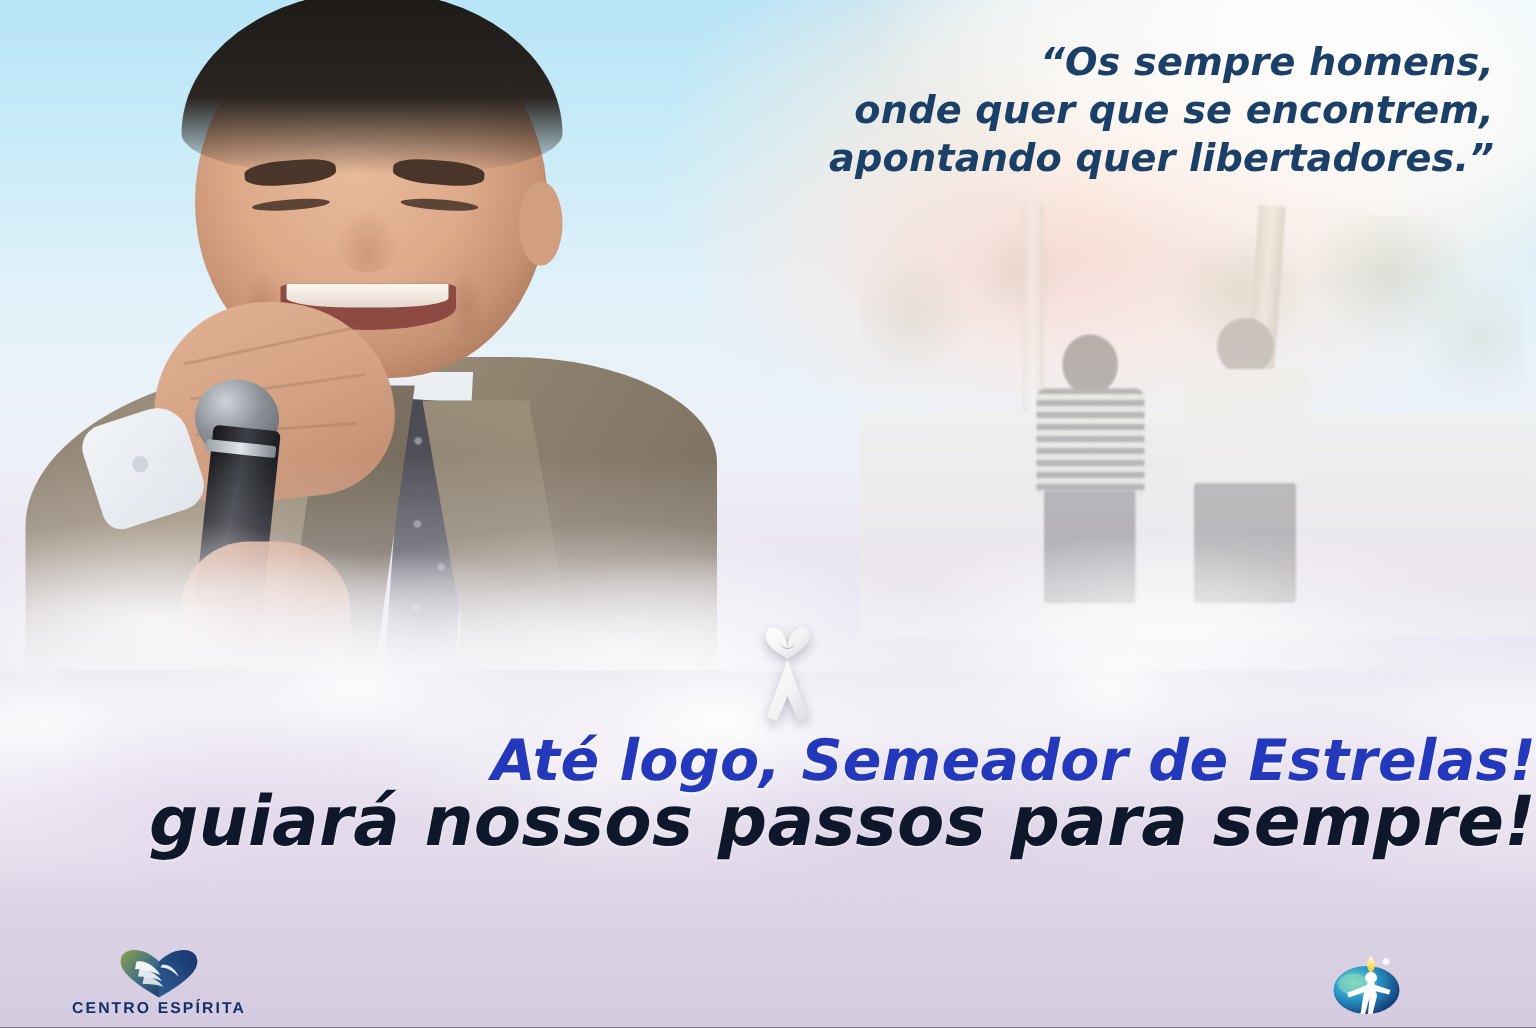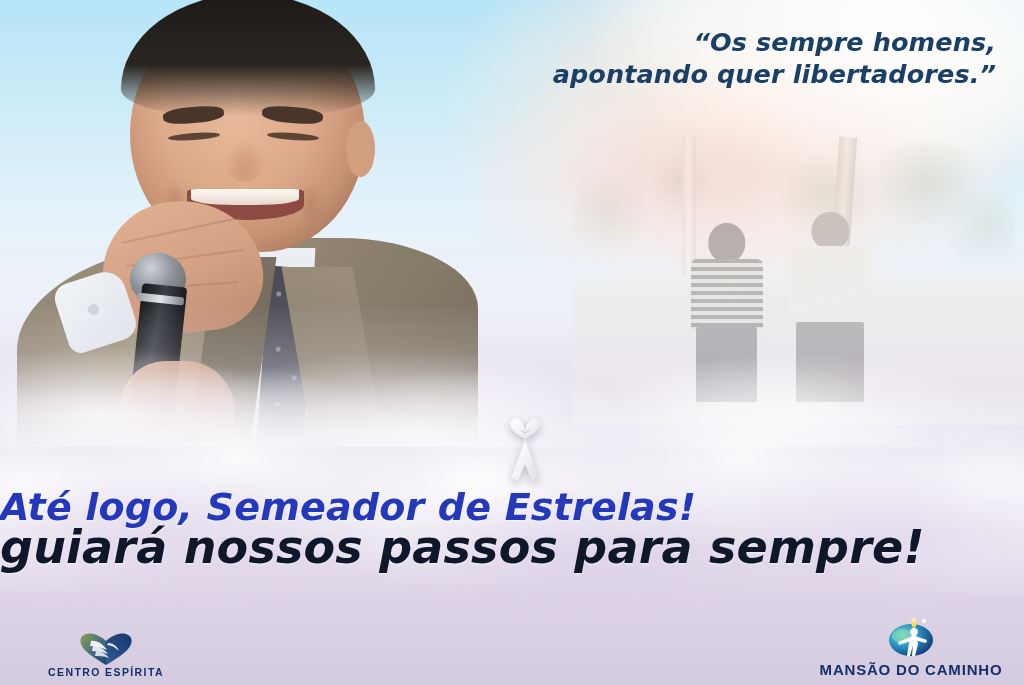--- a/index.html
+++ b/index.html
@@ -289,21 +289,21 @@
 
   
   .ribbon{
     position:absolute;left:487px;top:412px;width:76px;height:76px;
     filter:drop-shadow(0 3px 4px rgba(90,80,110,.35));
   }
 
   
   .headline{
     position:absolute;left:0;right:0;top:486px;
-    text-align:left;
+    text-align:right;
   }
   .headline div{
     font-family:"DejaVu Sans",sans-serif;
     font-weight:bold;
     font-style:italic;
     letter-spacing:.2px;
     white-space:nowrap;
   }
   .hl1{font-size:38px;line-height:42px;color:#2438bc;text-shadow:0 1px 2px rgba(255,255,255,.6);}
   .hl2{font-size:36px;line-height:40px;color:#1f55c0;text-shadow:0 1px 2px rgba(255,255,255,.6);}
@@ -391,20 +391,21 @@
       <div class="hand2"></div>
     </div>
   </div>
 
   <div class="clouds">
     <div class="clouds-top"></div>
   </div>
 
   <div class="quote">
     <p>“Os sempre homens,</p>
+    <p>onde quer que se encontrem,</p>
     <p>apontando quer libertadores.”</p>
   </div>
 
   <svg class="ribbon" viewBox="0 0 76 76">
     <defs>
       <linearGradient id="rg" x1="0" y1="0" x2="1" y2="1">
         <stop offset="0%" stop-color="#ffffff"></stop>
         <stop offset="55%" stop-color="#f2f2f5"></stop>
         <stop offset="100%" stop-color="#dcdce2"></stop>
       </linearGradient>
@@ -458,16 +459,15 @@
       </defs>
       <ellipse cx="29" cy="29" rx="22" ry="16" fill="url(#gb)"></ellipse>
       <ellipse cx="20" cy="25" rx="10" ry="7" fill="#8fe0c0" opacity=".5"></ellipse>
       <path d="M32 6 C36 11 35 15 32 18 C29 15 28 11 32 6 Z" fill="url(#fl)"></path>
       <circle cx="42" cy="10" r="2.2" fill="#ffffff" opacity=".85"></circle>
       <path d="M32 17 C34.5 17 36 19 36 21 C36 23 34.5 24 32 24 C29.5 24 28 23 28 21 C28 19 29.5 17 32 17 Z" fill="#ffffff"></path>
       <path d="M30 23 L34 23 L36 33 L33 45 L30 45 L31 34 L28 45 L25 45 L27 32 Z" fill="#ffffff"></path>
       <path d="M31 25 L16 31 L17 34 L32 29 Z" fill="#ffffff"></path>
       <path d="M33 25 L45 29 L44 32 L32 29 Z" fill="#ffffff"></path>
     </svg>
-    <div class="logo-text l1">MANSÃO DO CAMINHO</div>
   </div>
 
 </div>
 
 </body></html>

